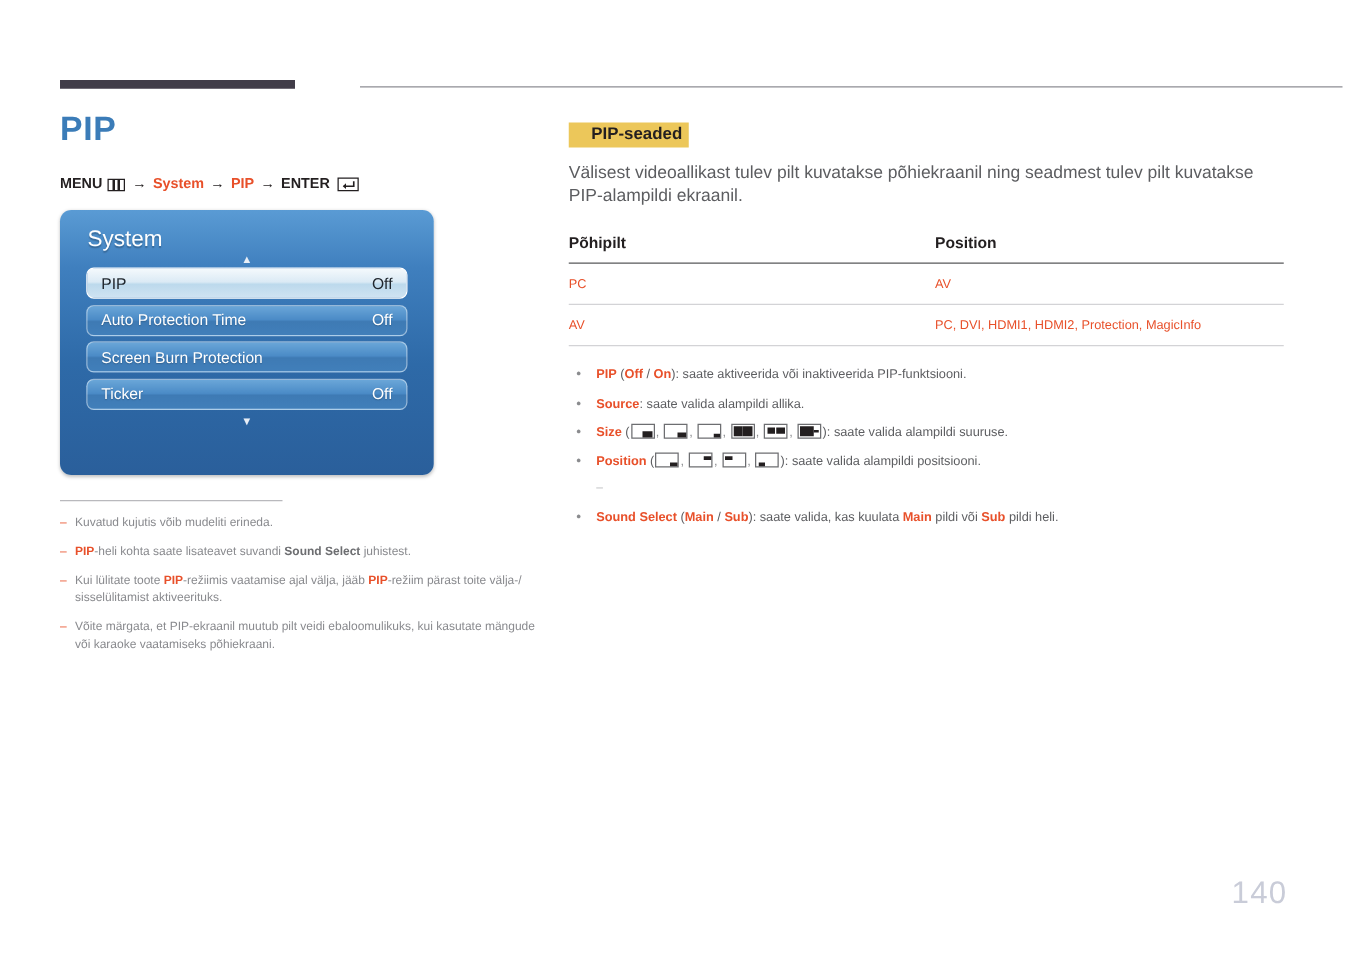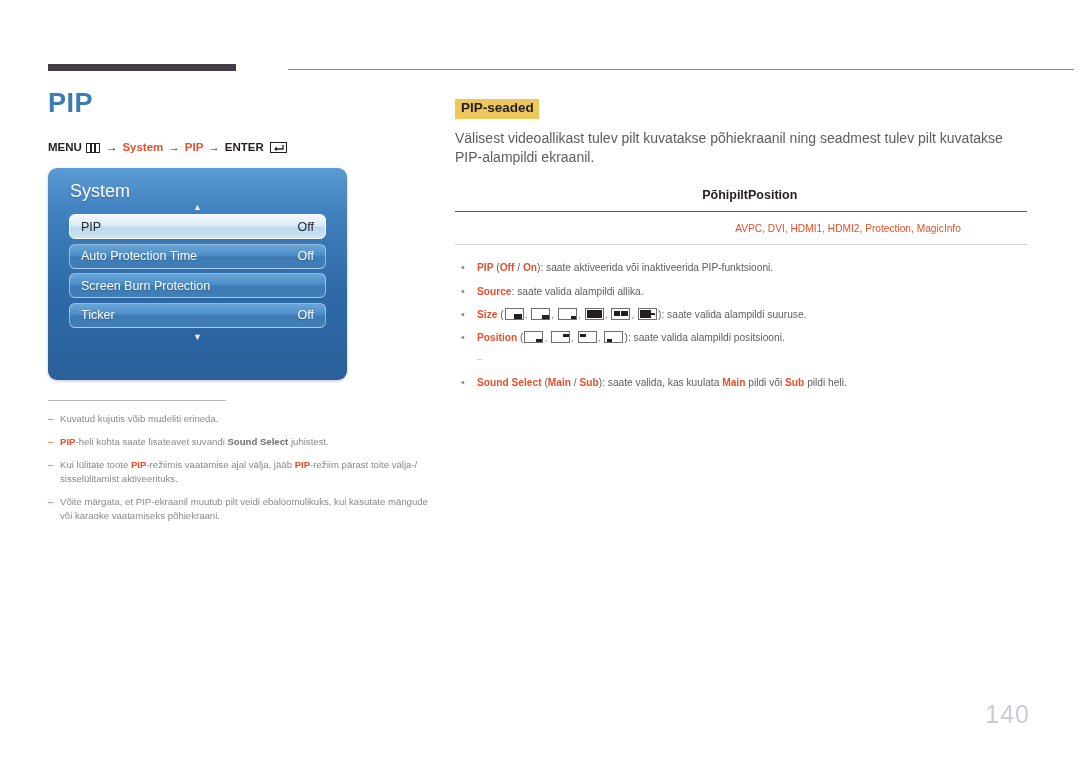--- a/index.html
+++ b/index.html
@@ -177,21 +177,21 @@
     position: absolute;
     left: 455px; top: 98px;
     width: 572px;
   }
   .section-head {
     display: inline-block;
     font-size: 13.5px;
     font-weight: bold;
     color: #231f20;
     background: #ecc75a;
-    padding: 1px 5px 2px 6px;
+    padding: 1px 5px 2px 18px;
     line-height: 1.25;
   }
   .section-desc {
     font-size: 14px;
     color: #5c5d60;
     margin-top: 10px;
     line-height: 1.4;
   }
 
   table.pip-table {
@@ -208,21 +208,21 @@
     padding: 0 0 9px 0;
     border-bottom: 1.6px solid #58595b;
   }
   table.pip-table td {
     font-size: 10.2px;
     color: #e8502a;
     padding: 11px 0 10px 0;
     border-bottom: 1px solid #d3d3d6;
     vertical-align: middle;
   }
-  table.pip-table th.c1, table.pip-table td.c1 { width: 293px; text-align: right; }
+  table.pip-table th.c1, table.pip-table td.c1 { width: 293px; }
 
   .bullets { margin-top: 15px; }
   .bullet {
     display: flex;
     font-size: 10.2px;
     color: #5c5d60;
     line-height: 1.5;
     margin-bottom: 7.5px;
     align-items: flex-start;
   }
@@ -386,20 +386,24 @@
 
     <table class="pip-table">
       <thead>
         <tr>
           <th class="c1">Põhipilt</th>
           <th>Position</th>
         </tr>
       </thead>
       <tbody>
         <tr>
+          <td class="c1">PC</td>
+          <td>AV</td>
+        </tr>
+        <tr>
           <td class="c1">AV</td>
           <td>PC, DVI, HDMI1, HDMI2, Protection, MagicInfo</td>
         </tr>
       </tbody>
     </table>
 
     <div class="bullets">
 
       <div class="bullet">
         <span class="dot">•</span>

